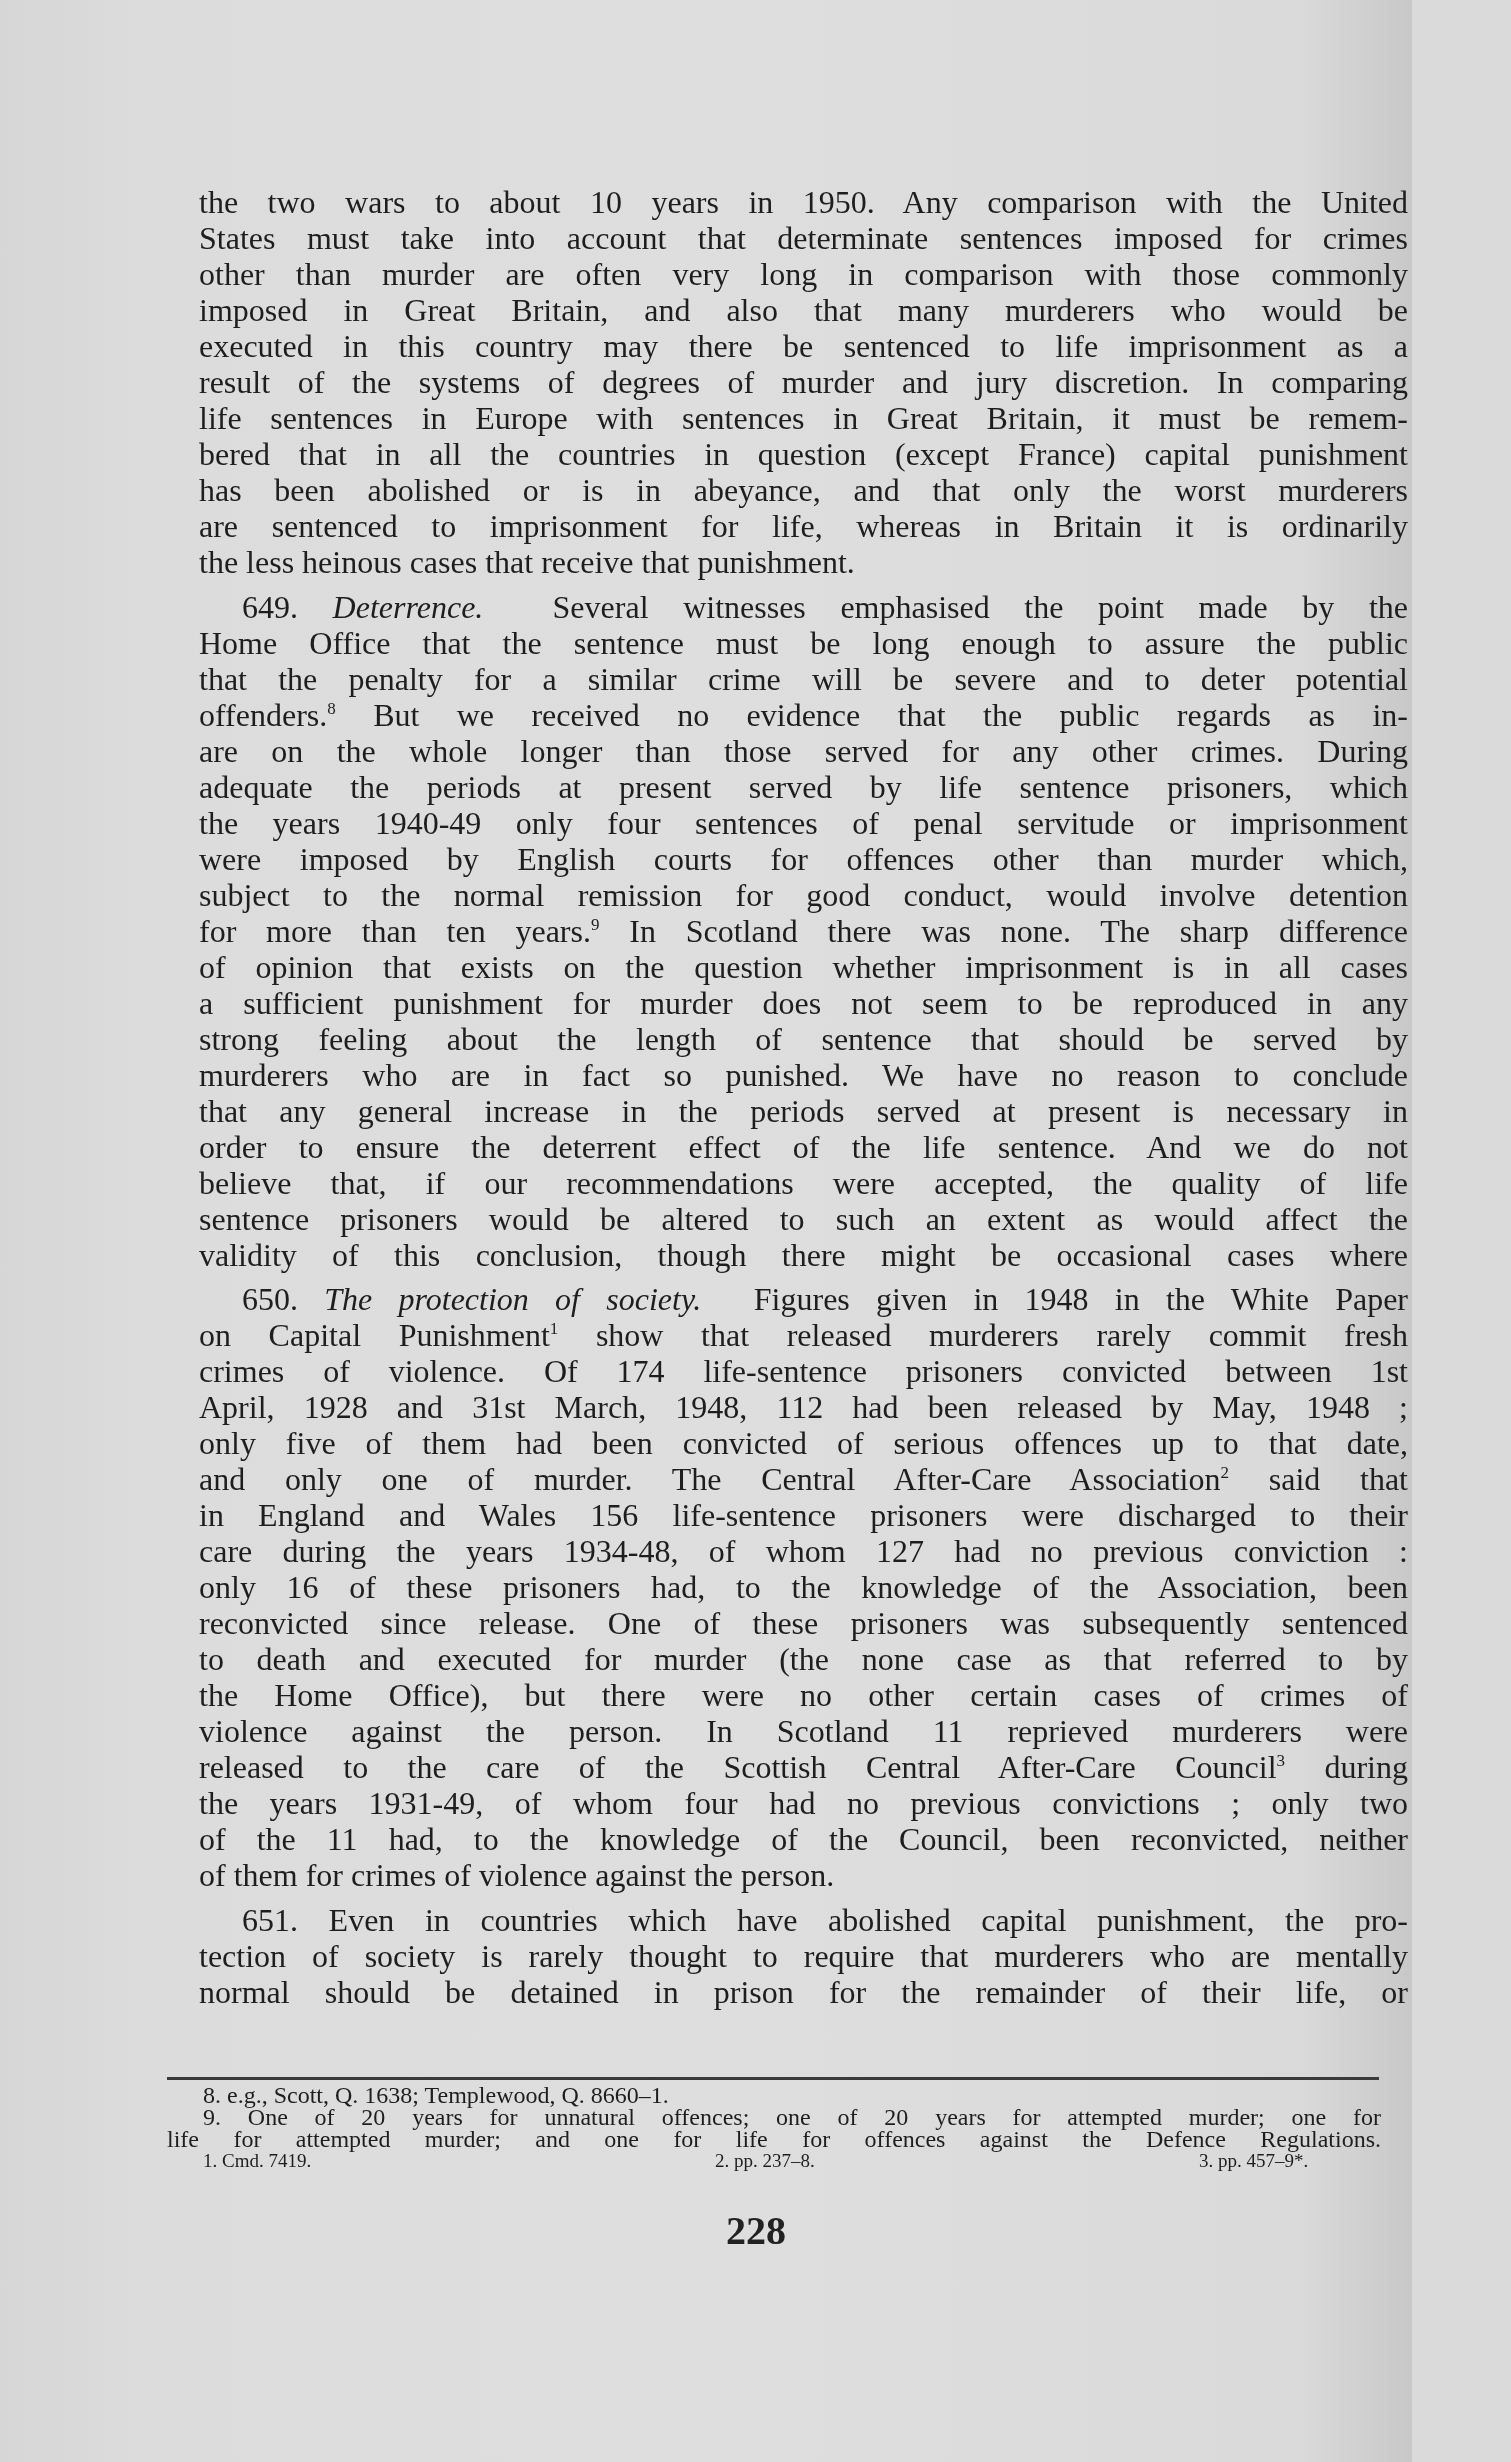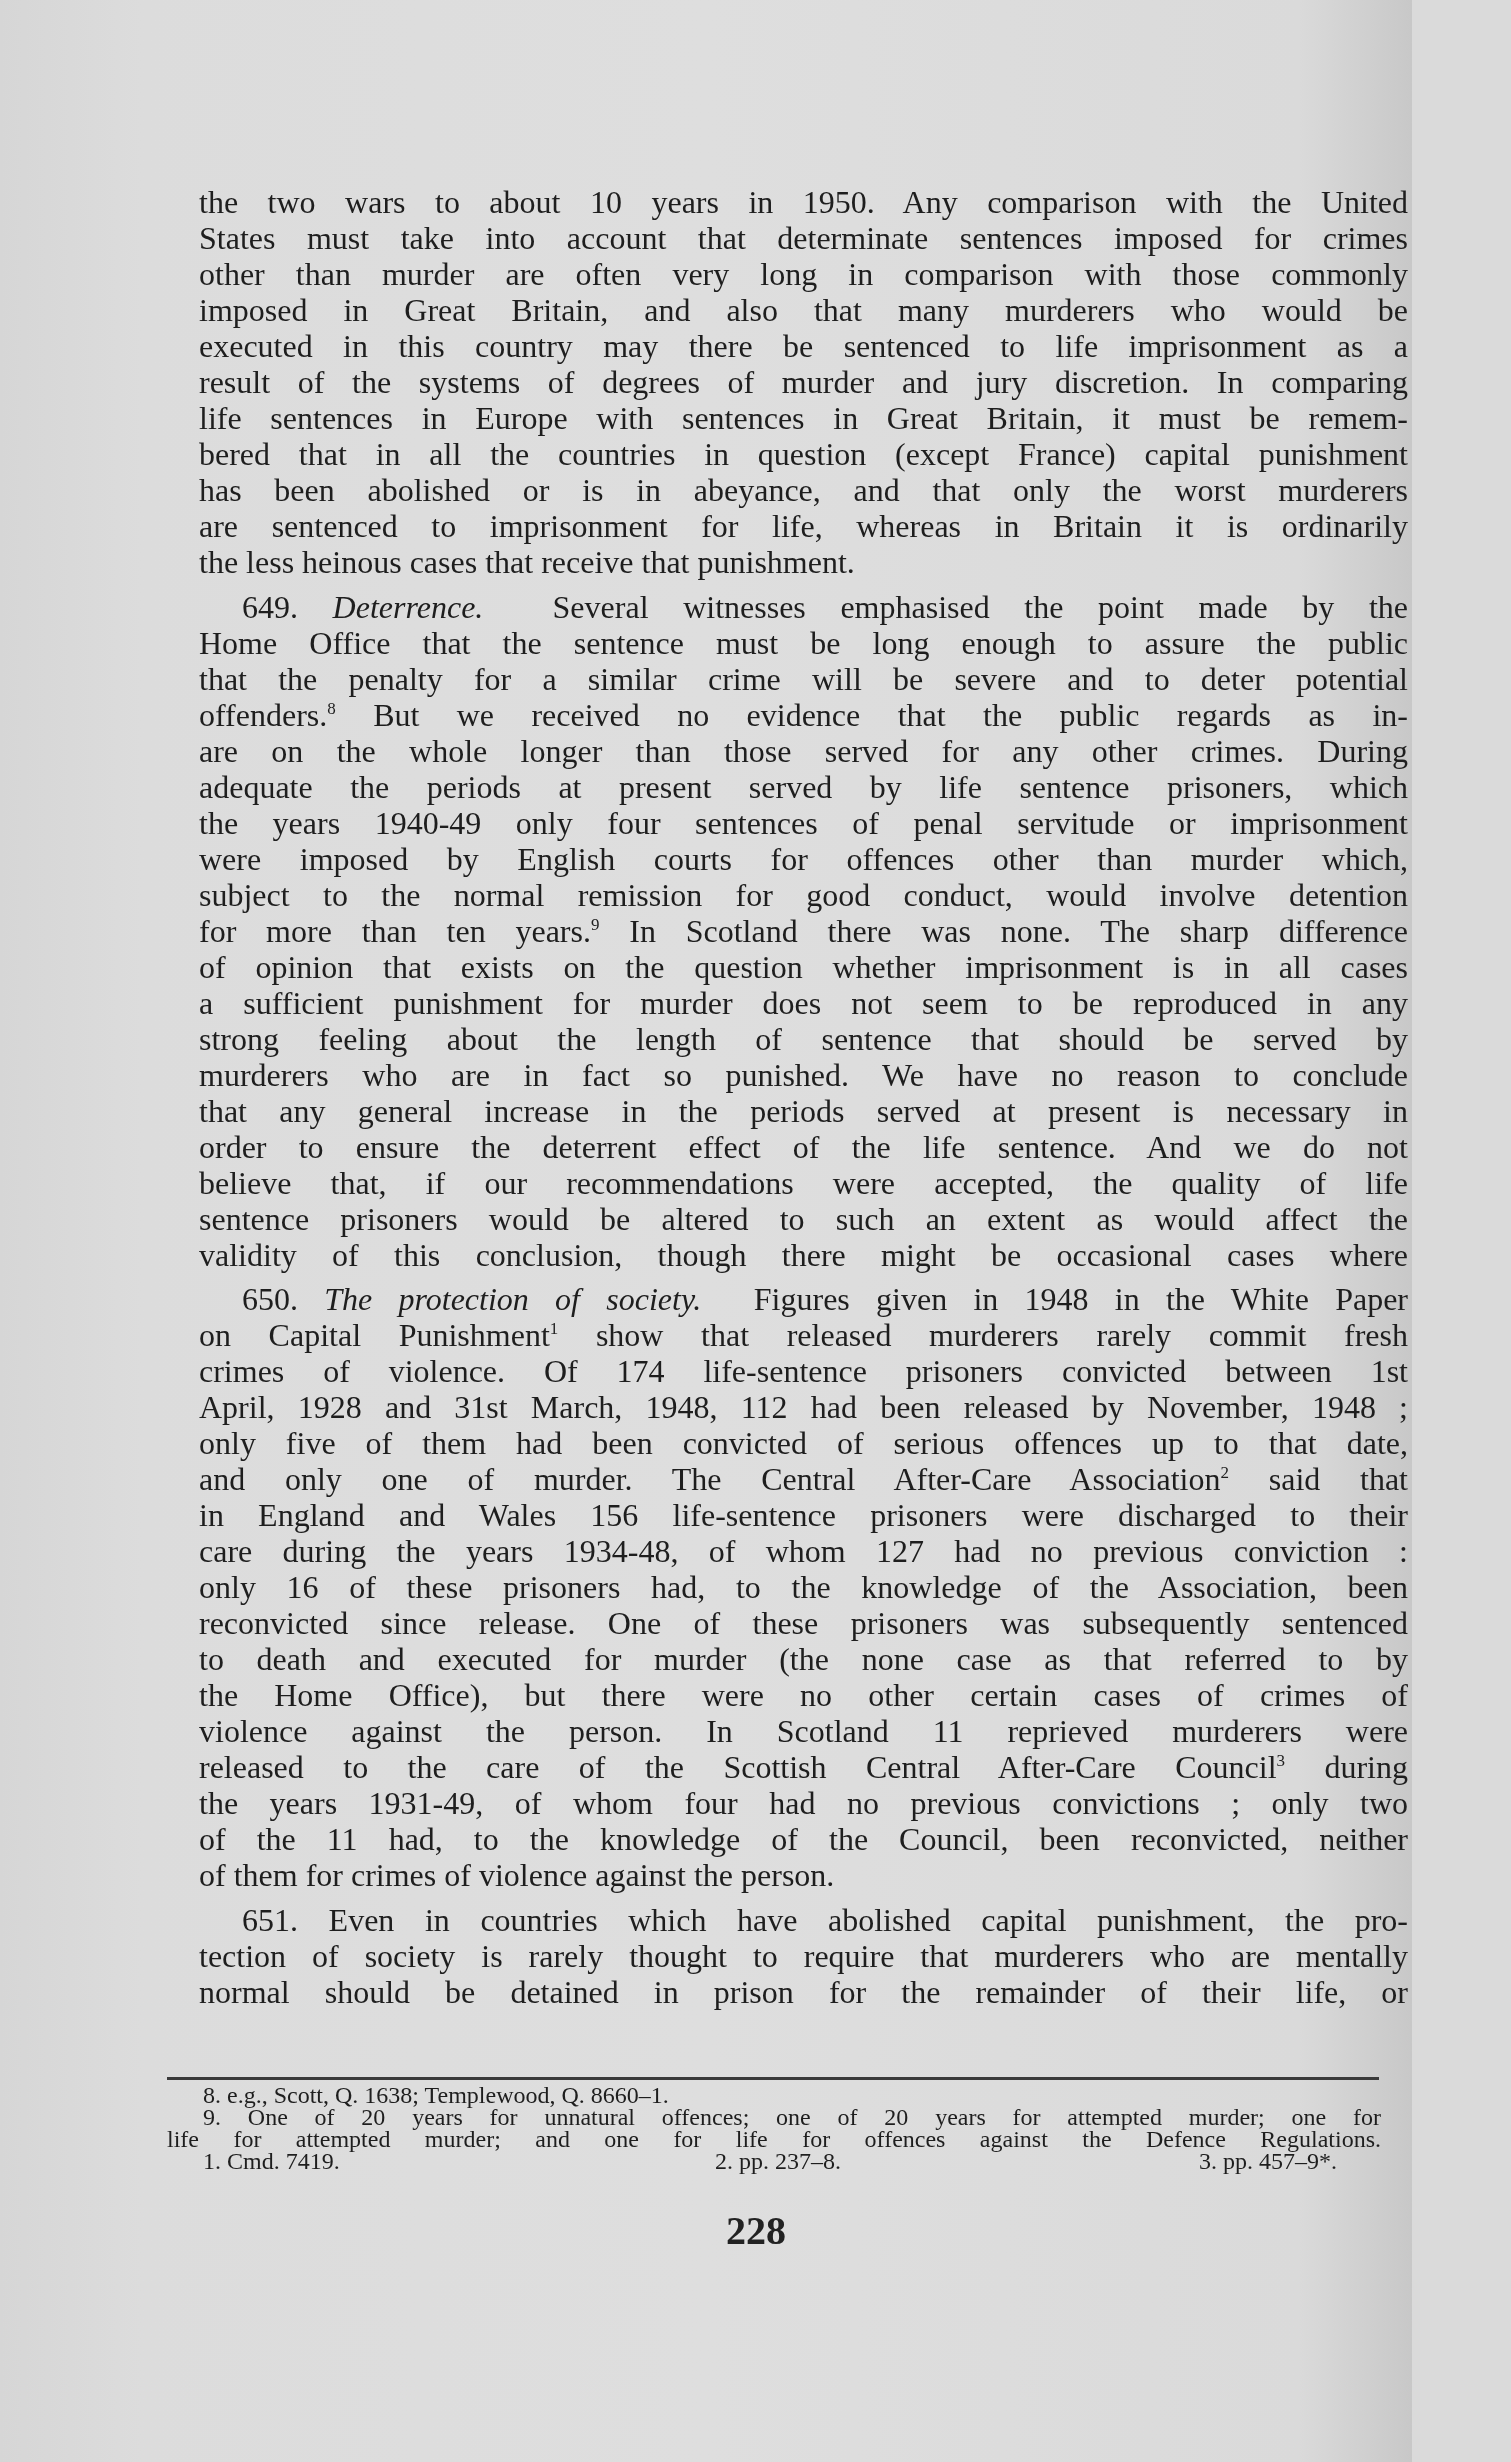--- a/index.html
+++ b/index.html
@@ -38,21 +38,21 @@
   }
   .footnotes {
     position: absolute; left: 167px; top: 2084px; width: 1214px;
   }
   .fn {
     display: block; font-size: 24px; line-height: 22px; height: 22px; white-space: nowrap;
   }
   .fn.indent { padding-left: 36px; }
   .fn.just { text-align: justify; text-align-last: justify; }
   .fn-row {
-    display: flex; font-size: 24px; line-height: 22px; height: 22px; padding-left: 36px;
+    display: flex; font-size: 19px; line-height: 22px; height: 22px; padding-left: 36px;
   }
   .fn-row span:nth-child(1) { width: 512px; }
   .fn-row span:nth-child(2) { width: 484px; }
   .page-number {
     position: absolute; left: 0; width: 1512px; top: 2207px; text-align: center;
     font-size: 40px; font-weight: bold; color: #222;
   }
 </style>
 </head>
 <body>
@@ -96,21 +96,21 @@
       <span class="line">believe that, if our recommendations were accepted, the quality of life</span>
       <span class="line">sentence prisoners would be altered to such an extent as would affect the</span>
       <span class="line">validity of this conclusion, though there might be occasional cases where</span>
     </div>
     <div class="para-gap"></div>
 
     <div>
       <span class="line indent"><span>650.</span> <i>The protection of society.</i>&nbsp; <span>Figures given in 1948 in the White Paper</span></span>
       <span class="line"><span>on Capital Punishment</span><sup>1</sup><span> show that released murderers rarely commit fresh</span></span>
       <span class="line">crimes of violence.  Of 174 life-sentence prisoners convicted between 1st</span>
-      <span class="line">April, 1928 and 31st March, 1948, 112 had been released by November, 1948 ;</span>
+      <span class="line">April, 1928 and 31st March, 1948, 112 had been released by May, 1948 ;</span>
       <span class="line">only five of them had been convicted of serious offences up to that date,</span>
       <span class="line"><span>and only one of murder.  The Central After-Care Association</span><sup>2</sup><span> said that</span></span>
       <span class="line">in England and Wales 156 life-sentence prisoners were discharged to their</span>
       <span class="line">care during the years 1934-48, of whom 127 had no previous conviction :</span>
       <span class="line">only 16 of these prisoners had, to the knowledge of the Association, been</span>
       <span class="line">reconvicted since release.  One of these prisoners was subsequently sentenced</span>
       <span class="line">to death and executed for murder (the none case as that referred to by</span>
       <span class="line">the Home Office), but there were no other certain cases of crimes of</span>
       <span class="line">violence against the person.   In Scotland 11 reprieved murderers were</span>
       <span class="line"><span>released to the care of the Scottish Central After-Care Council</span><sup>3</sup><span> during</span></span>

